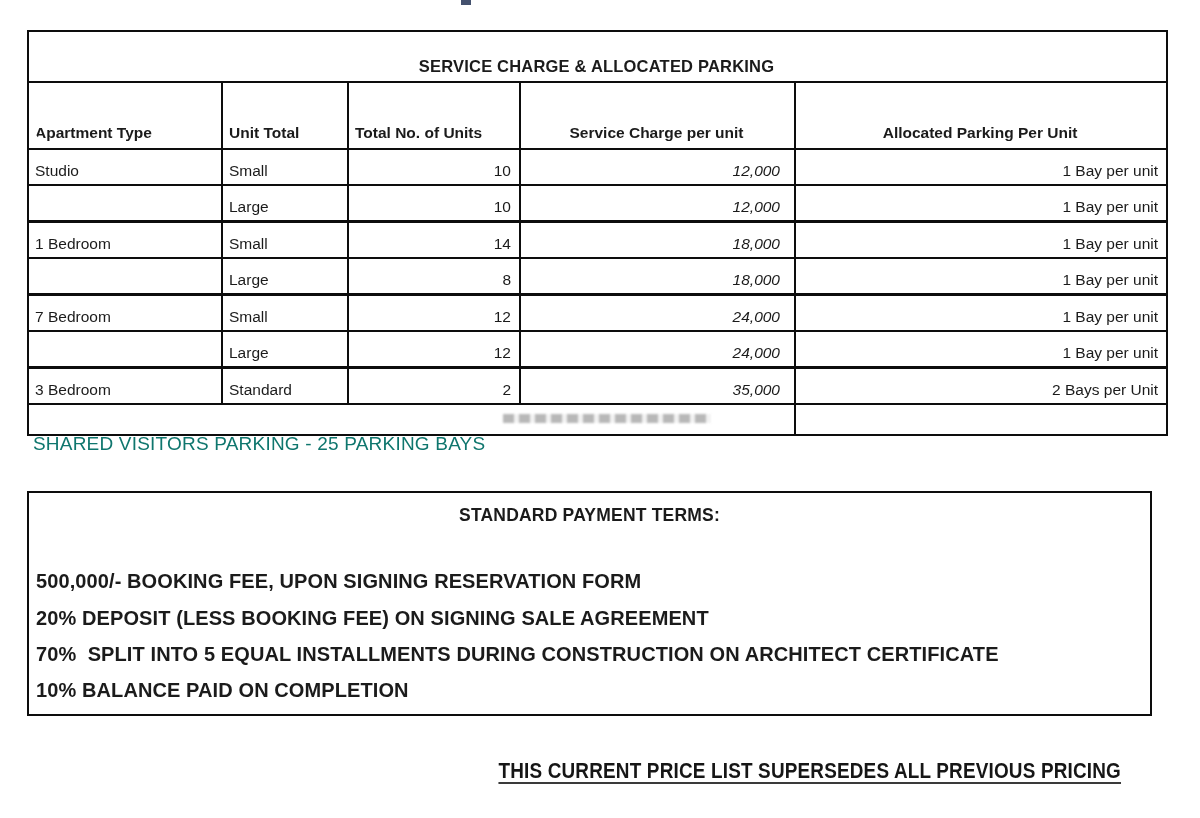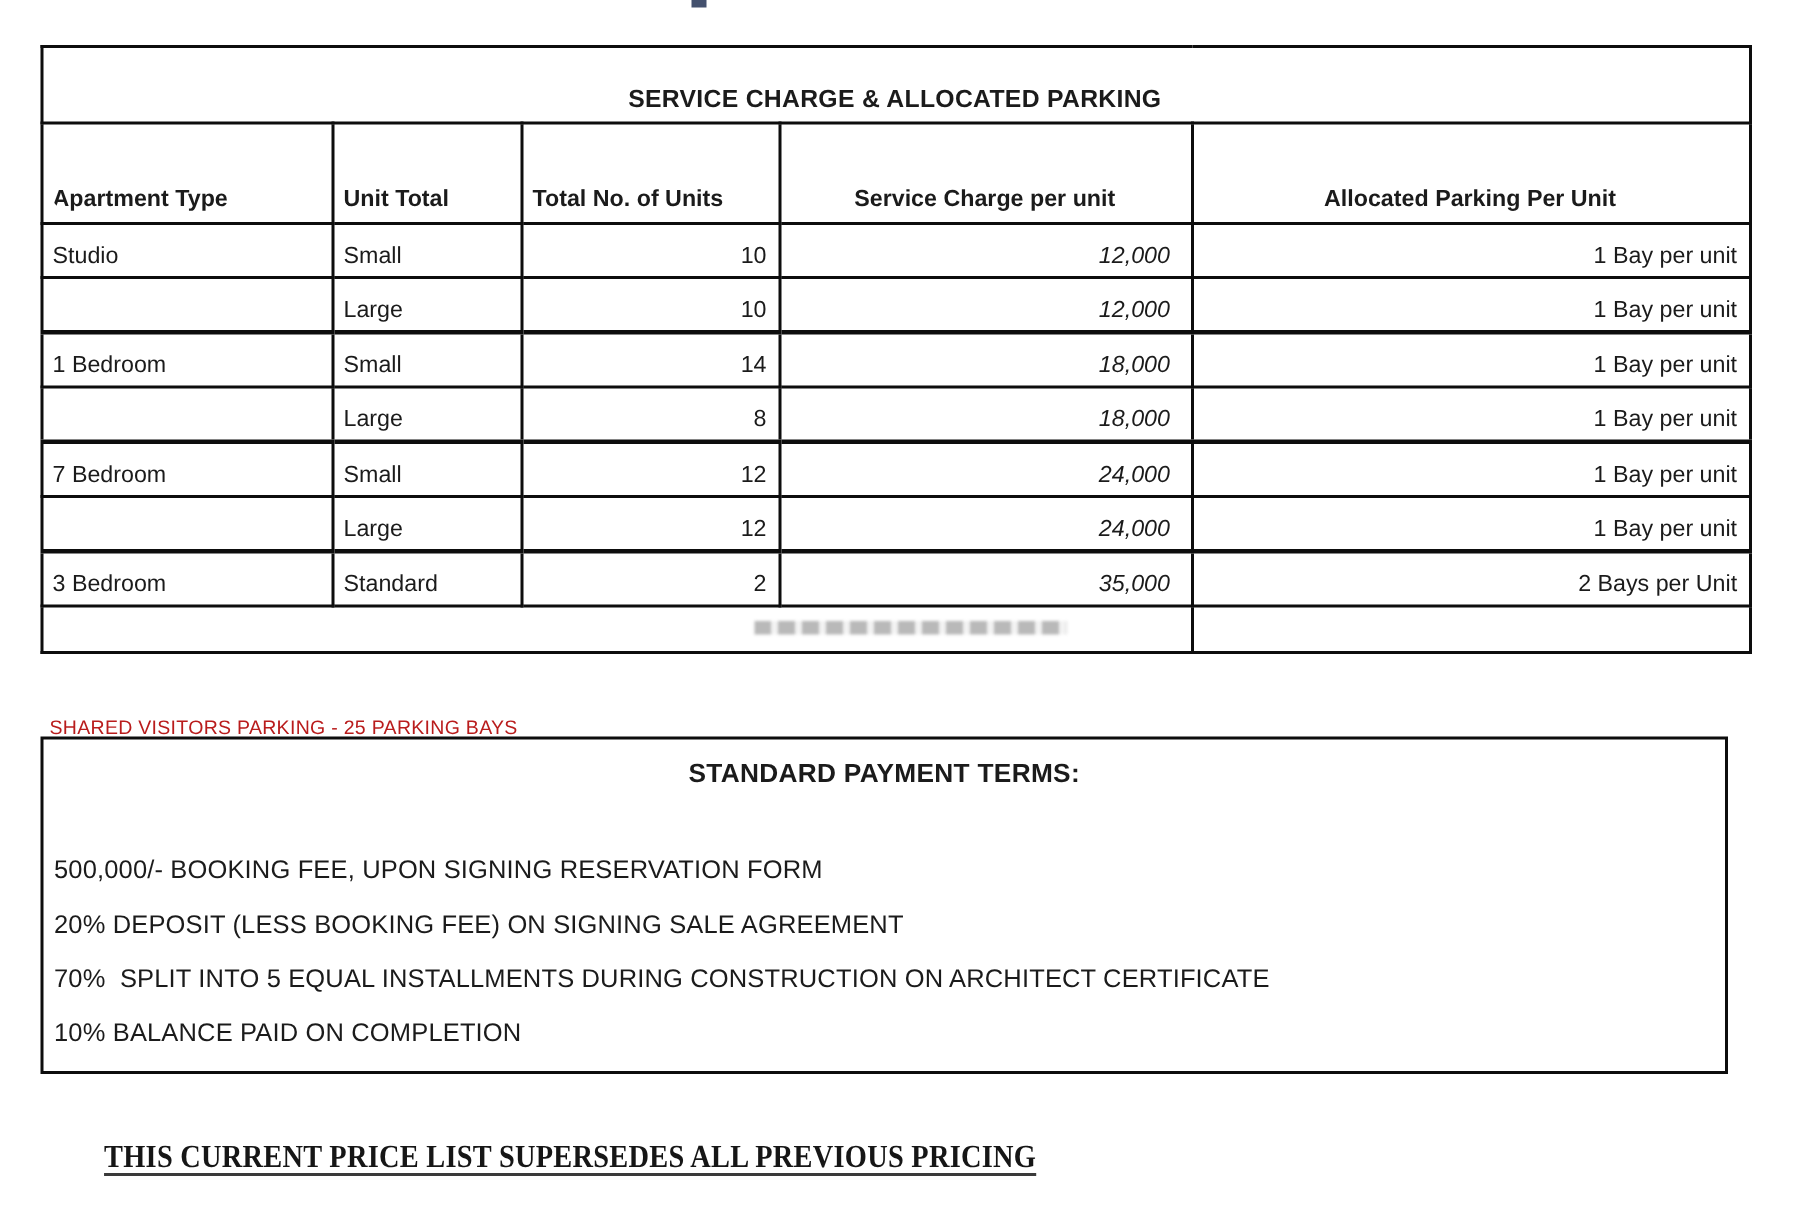--- a/index.html
+++ b/index.html
@@ -63,54 +63,52 @@
     background:repeating-linear-gradient(90deg,
       rgba(110,110,110,.65) 0 11px,
       rgba(190,190,190,.25) 11px 16px);
     filter:blur(1.1px);
     opacity:.75;
     z-index:3;
   }
 
   .visitors-note{
     position:absolute;left:33px;top:433px;
-    font-size:13px;
-    color:#b91c1c;
+    font-size:19px;
+    color:#0f766e;
     letter-spacing:.2px;
     white-space:pre;
-    margin-top:44px;
   }
 
   
   .terms-box{
     position:absolute;left:27px;top:491px;
     width:1121px;height:221px;
     border:2px solid #0d0d0d;
   }
   .terms-title{
     position:absolute;top:12px;left:0;right:0;
     text-align:center;
     font-weight:bold;
     font-size:17.5px;
     letter-spacing:.2px;
   }
   .terms-line{
     position:absolute;left:7px;right:4px;
-    font-weight:normal;
-    font-size:17px;
+    font-weight:bold;
+    font-size:20px;
     letter-spacing:.1px;
     white-space:pre;
   }
   .t0{top:77px;} .t1{top:114px;} .t2{top:150px;} .t3{top:186px;}
 
   
   .footer-notice-wrap{
     position:absolute;left:27px;top:759px;width:1136px;
-    text-align:left;
-    font-family:Liberation Serif, serif;
+    text-align:right;
   }
   .footer-notice{
     display:inline-block;
     font-weight:bold;
     font-size:21.5px;
     color:#161616;
     text-decoration:underline;
     text-underline-offset:4px;
     text-decoration-thickness:2px;
     text-decoration-color:#3a3a3a;

